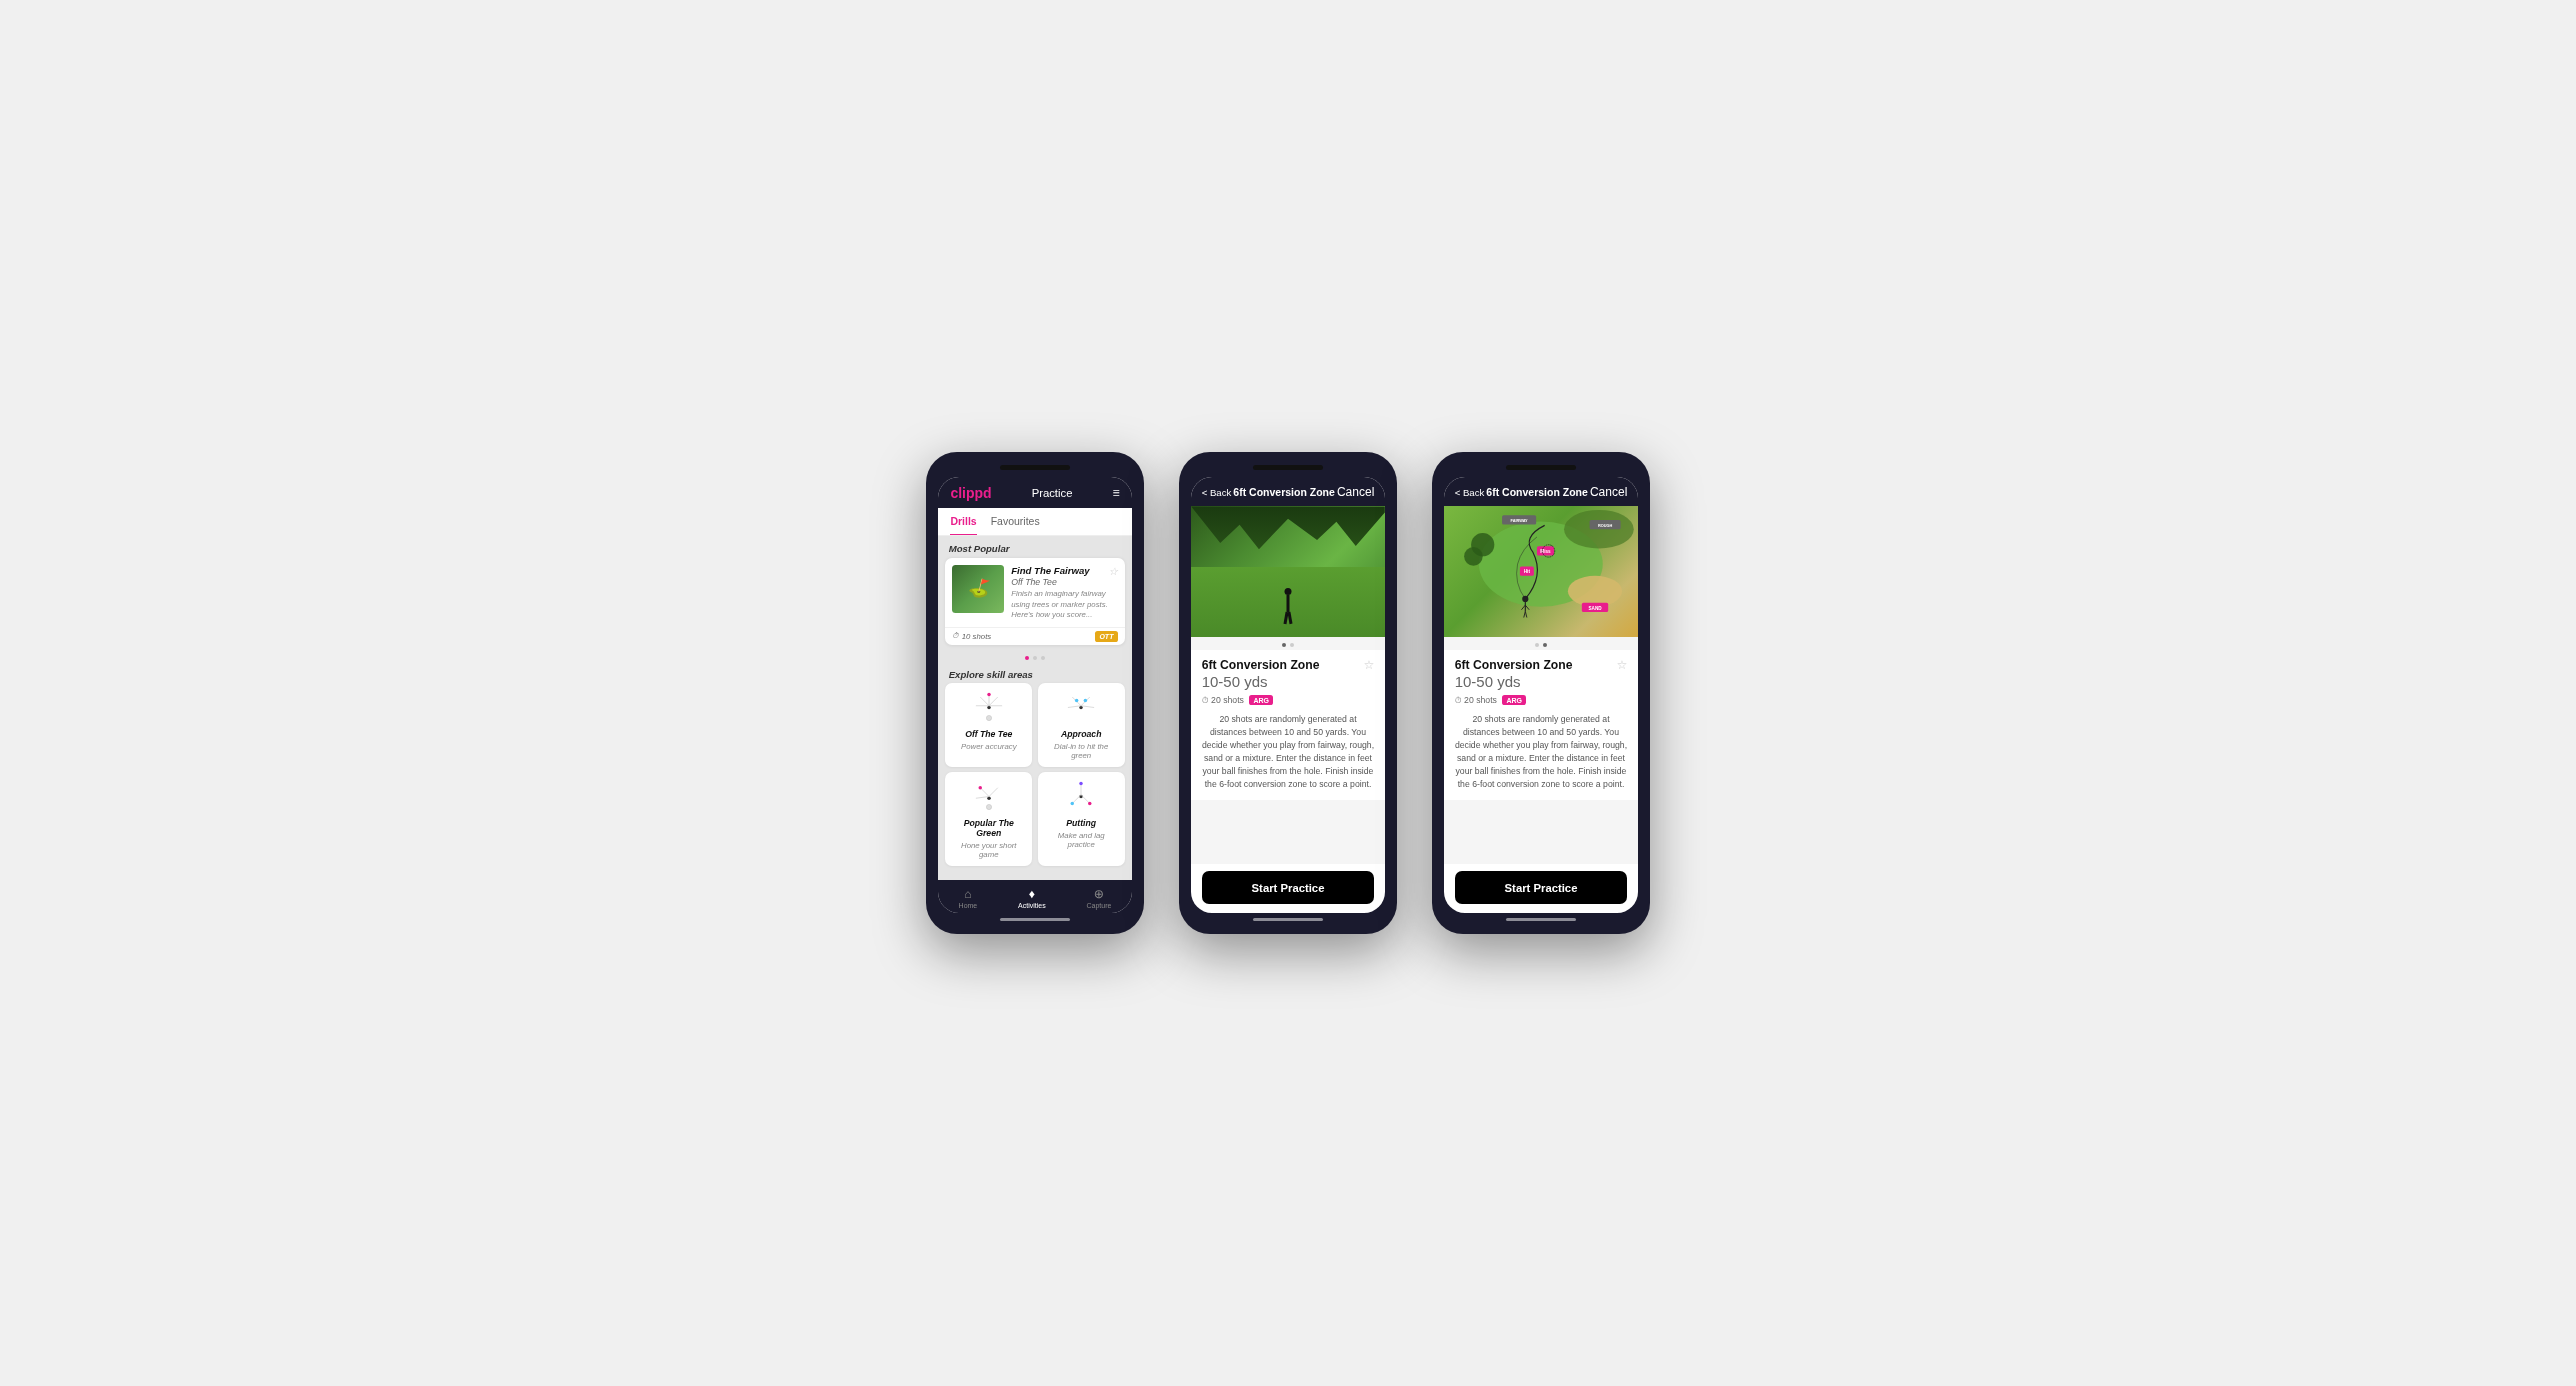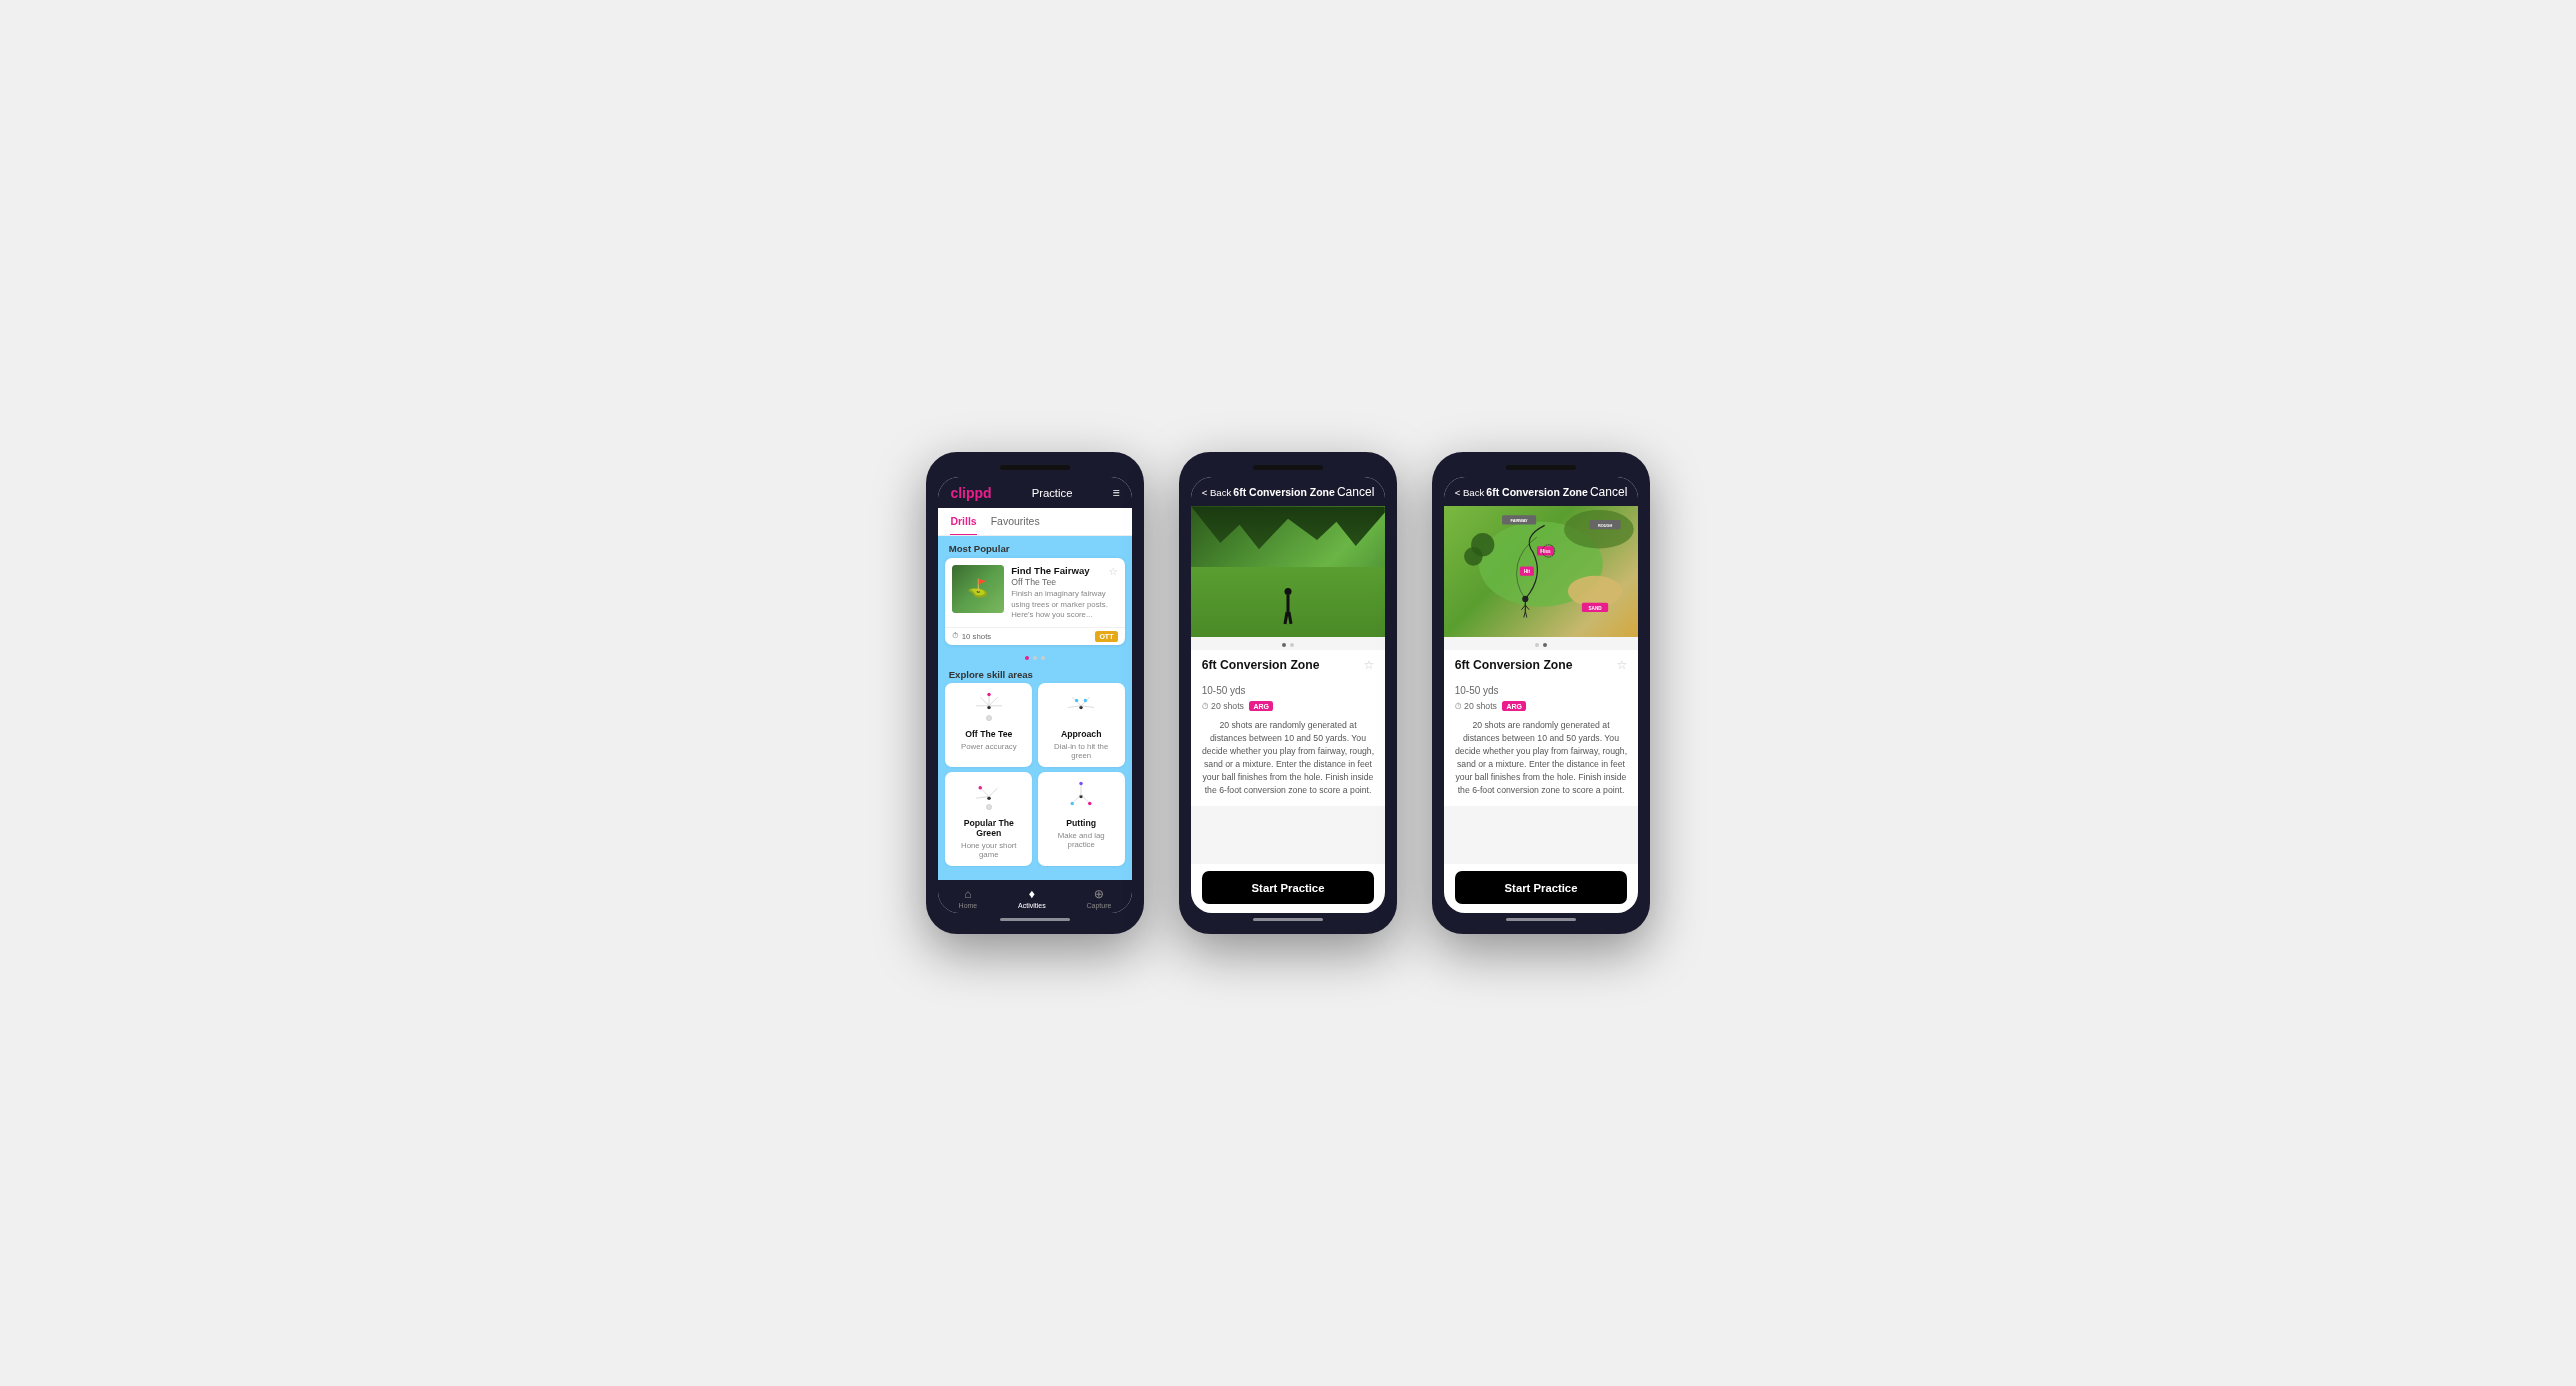--- a/index.html
+++ b/index.html
@@ -83,21 +83,22 @@
       cursor: pointer;
     }
     .p1-tab.active {
       color: #e91e8c;
       border-bottom: 1.7px solid #e91e8c;
       font-weight: 600;
     }
     .p1-content {
       flex: 1;
       overflow-y: auto;
-      background: #7dd3fc;
+      background: #e5e5e5;
+      font-style: italic;
     }
     .p1-section-label {
       font-size: 9.6px;
       font-weight: 600;
       color: #333;
       padding: 7px 10.5px 3.5px;
     }
     .p1-card {
       background: #fff;
       margin: 0 7px 7px;
@@ -301,23 +302,23 @@
       display: flex;
       align-items: flex-start;
       justify-content: space-between;
     }
     .p2-drill-title {
       font-size: 12.2px;
       font-weight: 700;
       color: #111;
     }
     .p2-drill-range {
-      font-size: 10px;
+      font-size: 15px;
       color: #666;
-      margin-top: 13px;
+      margin-top: 1px;
     }
     .p2-drill-meta {
       display: flex;
       align-items: center;
       gap: 5.2px;
       margin-top: 4.4px;
     }
     .p2-shots-info {
       font-size: 8.7px;
       color: #666;

